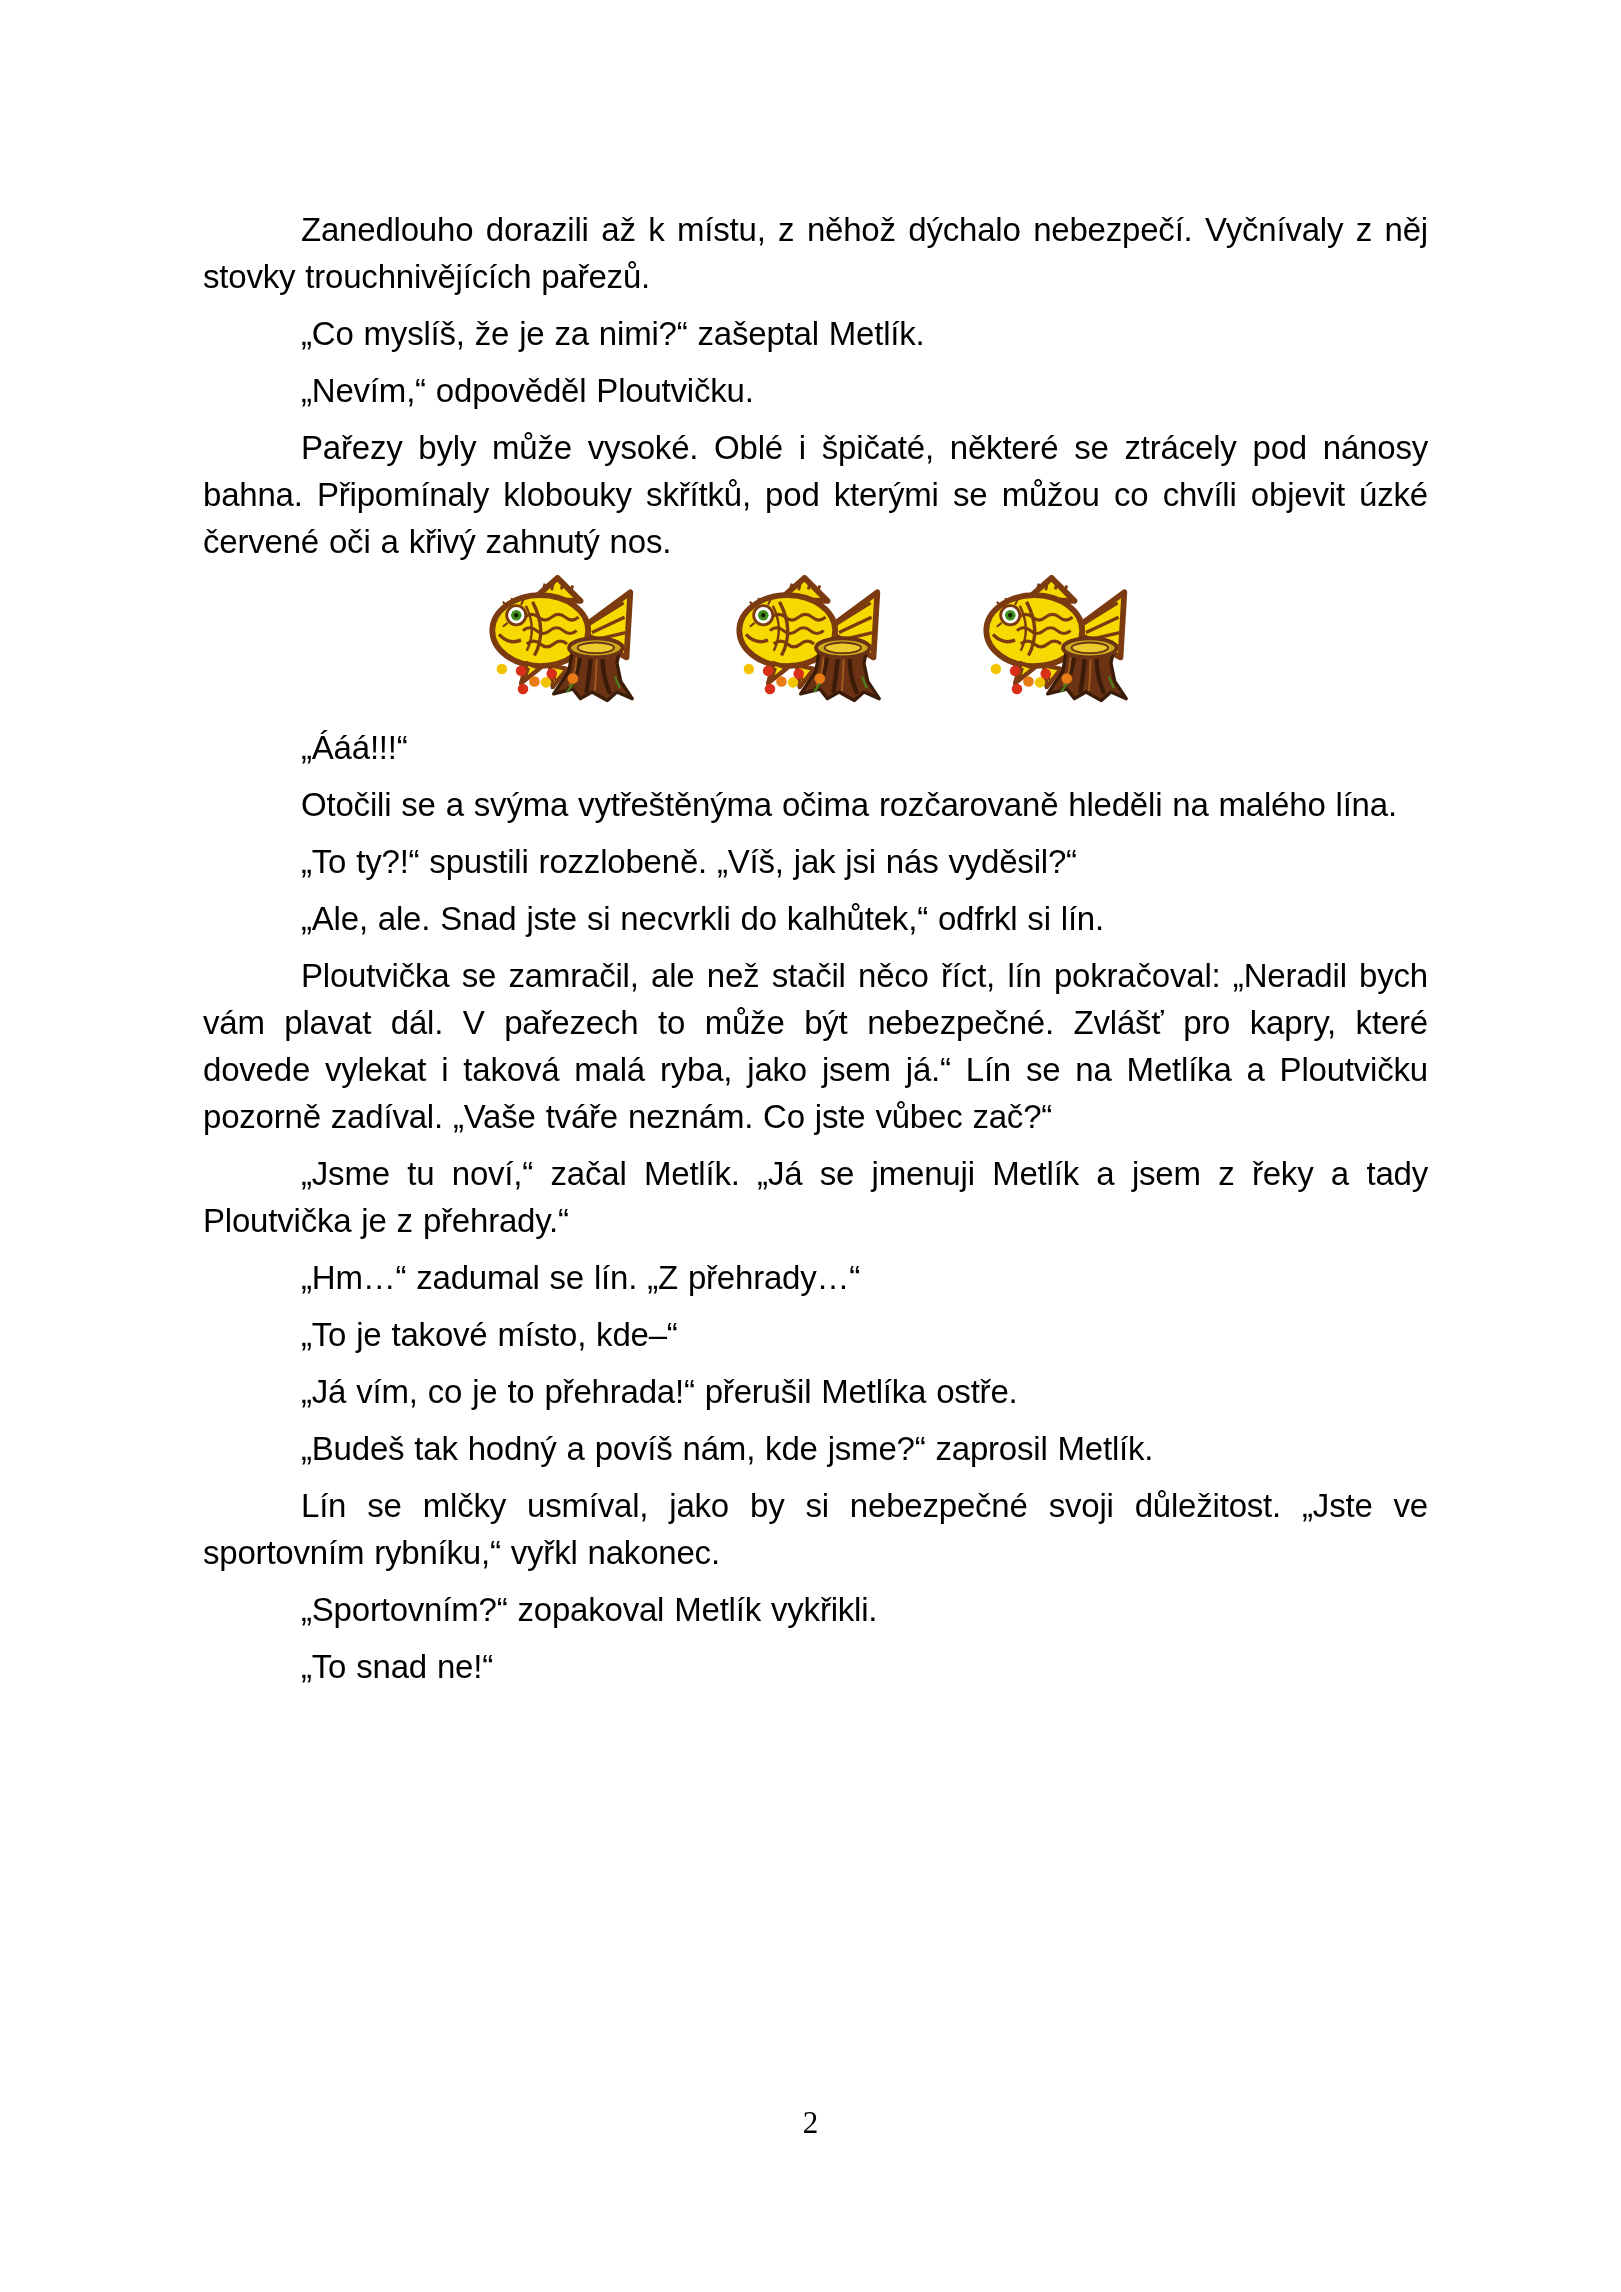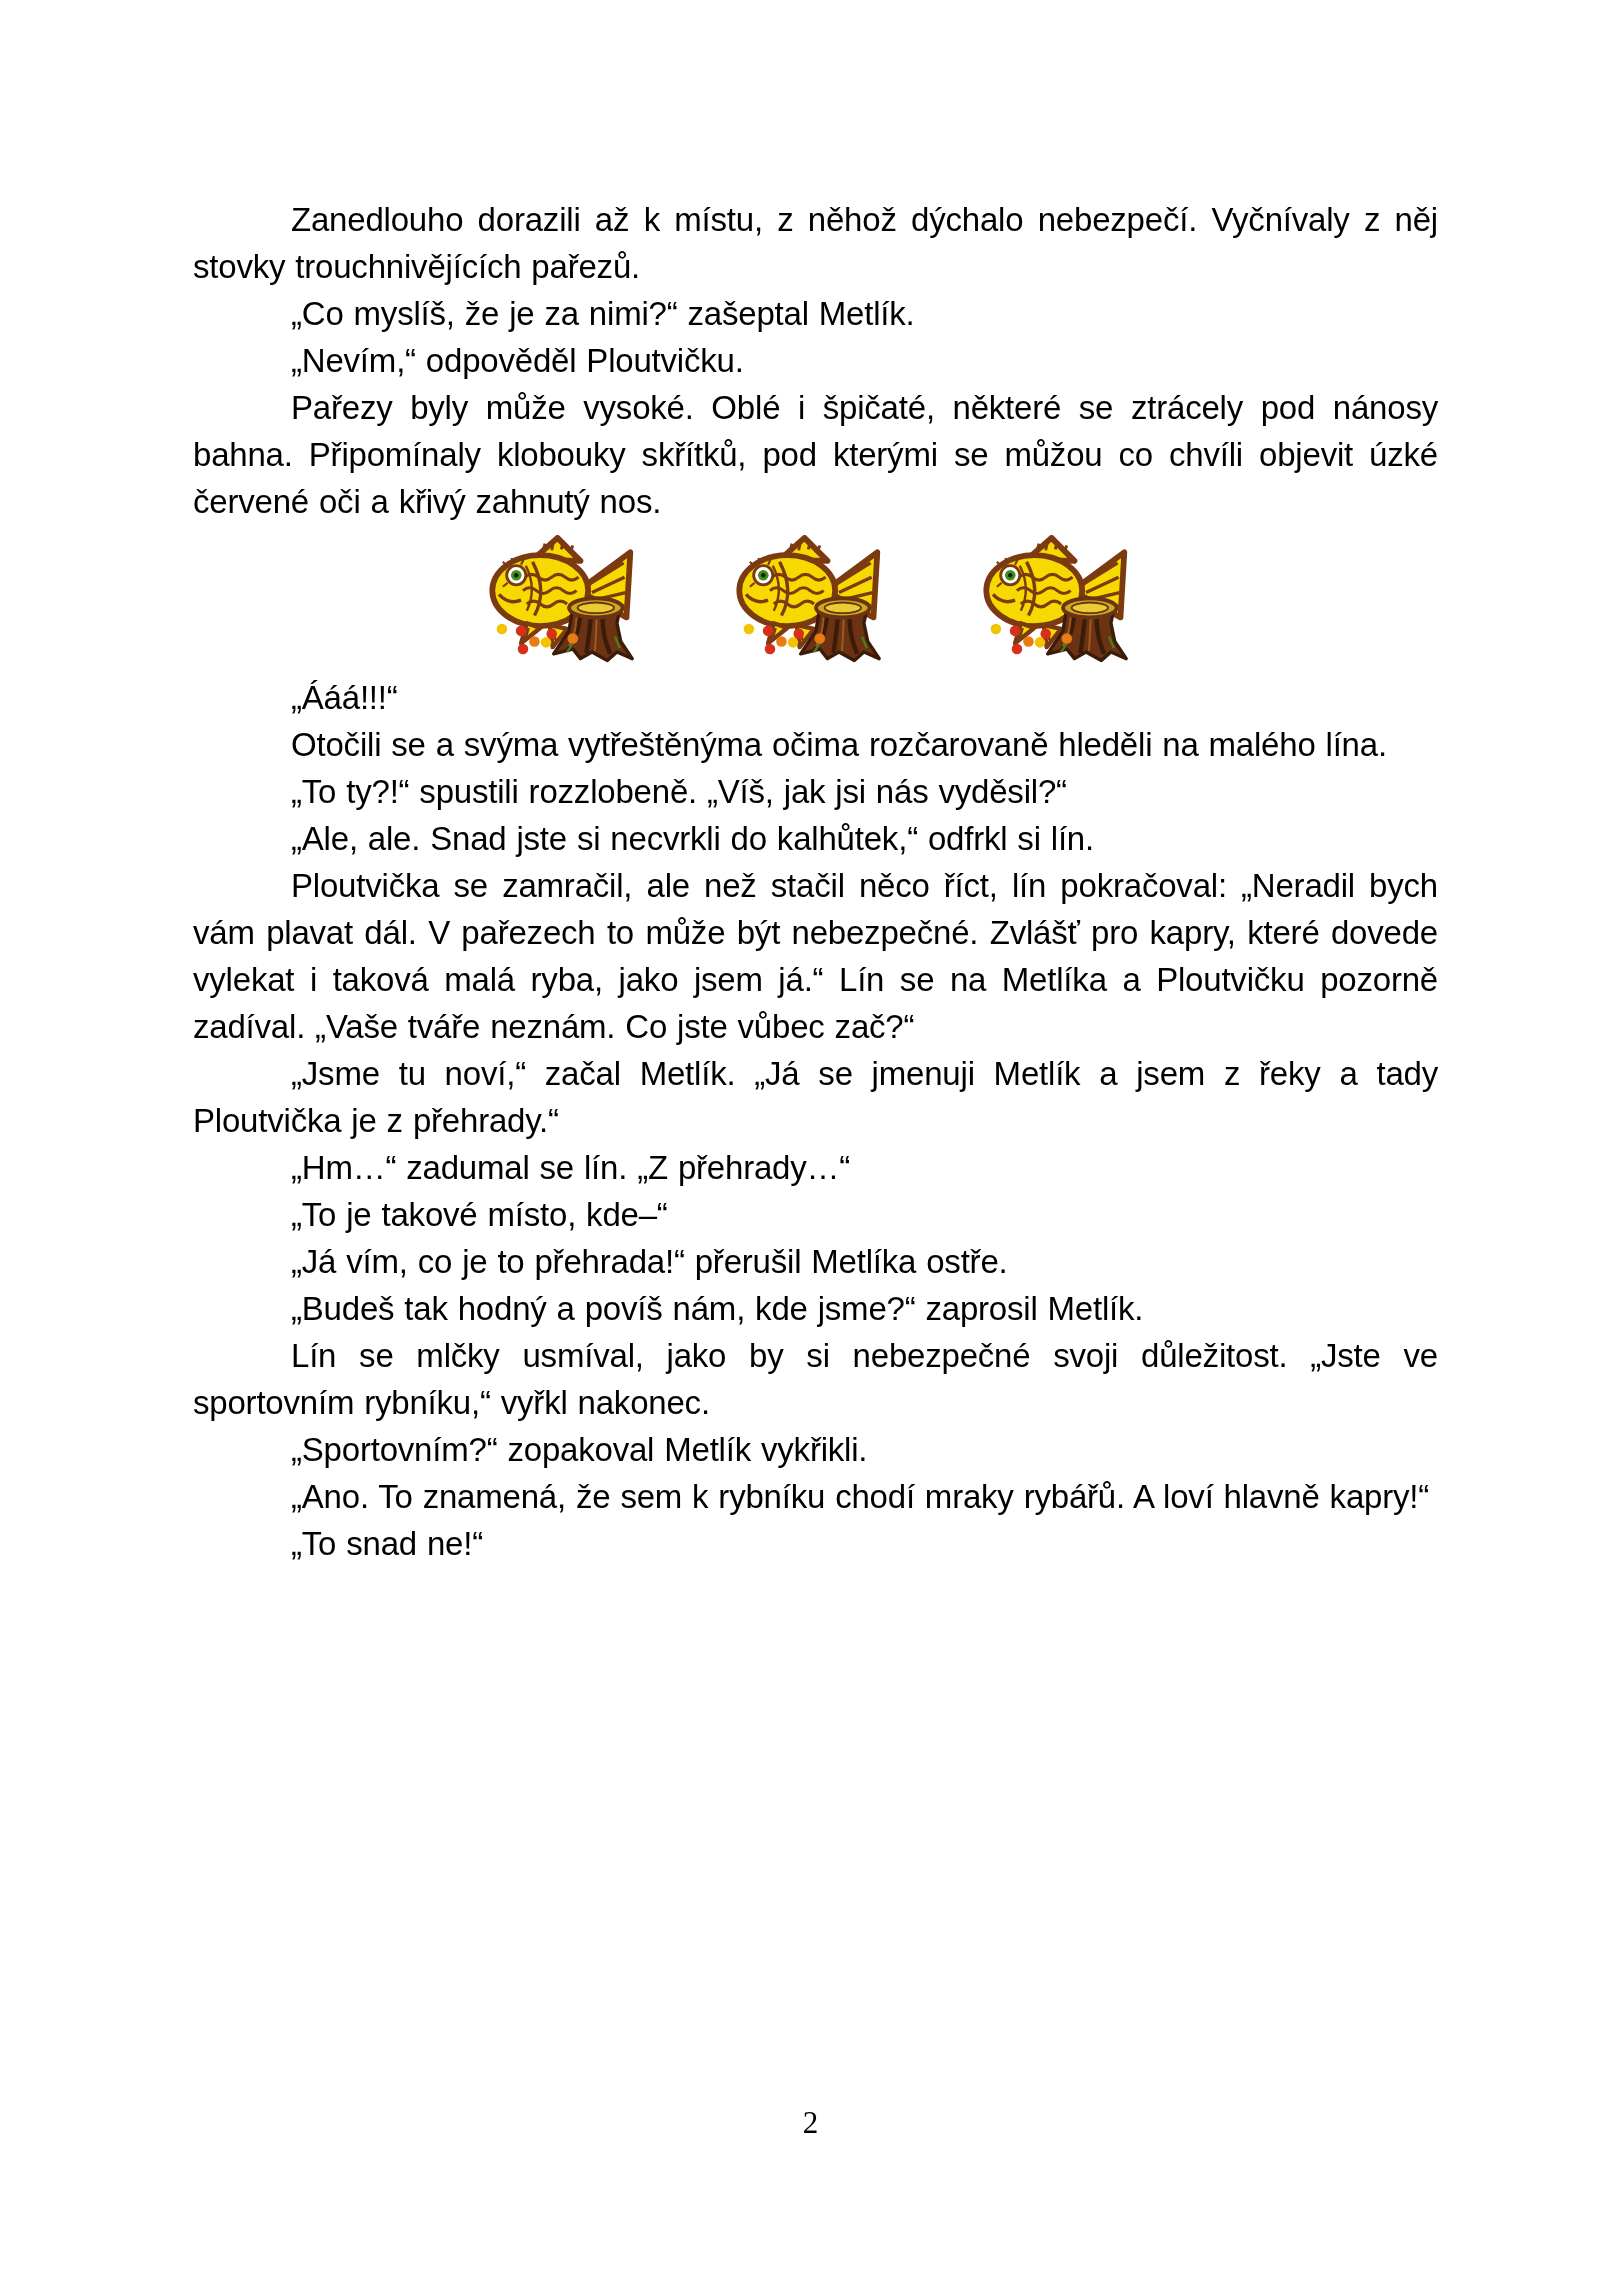--- a/index.html
+++ b/index.html
@@ -11,21 +11,21 @@
     font-family:"Liberation Sans", sans-serif;
     color:#000;
     overflow:hidden;
   }
   .content{
     position:absolute;
     left:193px;top:196px;
     width:1245px;
   }
   .text-block p{
-    margin:0;
+    margin:10px;
     font-size:33px;
     line-height:47px;
     letter-spacing:-0.2px;
     text-align:justify;
     text-indent:98px;
     word-spacing:1px;
   }
   .illustration-row{
     display:flex;
     justify-content:center;
@@ -201,21 +201,20 @@
         <p class="para">„To ty?!“ spustili rozzlobeně. „Víš, jak jsi nás vyděsil?“</p>
         <p class="para">„Ale, ale. Snad jste si necvrkli do kalhůtek,“ odfrkl si lín.</p>
         <p class="para">Ploutvička se zamračil, ale než stačil něco říct, lín pokračoval: „Neradil bych vám plavat dál. V pařezech to může být nebezpečné. Zvlášť pro kapry, které dovede vylekat i taková malá ryba, jako jsem já.“ Lín se na Metlíka a Ploutvičku pozorně zadíval. „Vaše tváře neznám. Co jste vůbec zač?“</p>
         <p class="para">„Jsme tu noví,“ začal Metlík. „Já se jmenuji Metlík a jsem z řeky a tady Ploutvička je z přehrady.“</p>
         <p class="para">„Hm…“ zadumal se lín. „Z přehrady…“</p>
         <p class="para">„To je takové místo, kde–“</p>
         <p class="para">„Já vím, co je to přehrada!“ přerušil Metlíka ostře.</p>
         <p class="para">„Budeš tak hodný a povíš nám, kde jsme?“ zaprosil Metlík.</p>
         <p class="para">Lín se mlčky usmíval, jako by si nebezpečné svoji důležitost. „Jste ve sportovním rybníku,“ vyřkl nakonec.</p>
         <p class="para">„Sportovním?“ zopakoval Metlík vykřikli.</p>
-        <p class="para">„Ano. To znamená, že sem k rybníku chodí mraky rybářů. A loví hlavně kapry!“</p>
         <p class="para">„To snad ne!“</p>
       </div>
 
   </div>
 
   <div class="page-footer">2</div>
 </div>
 
 
 </body></html>

